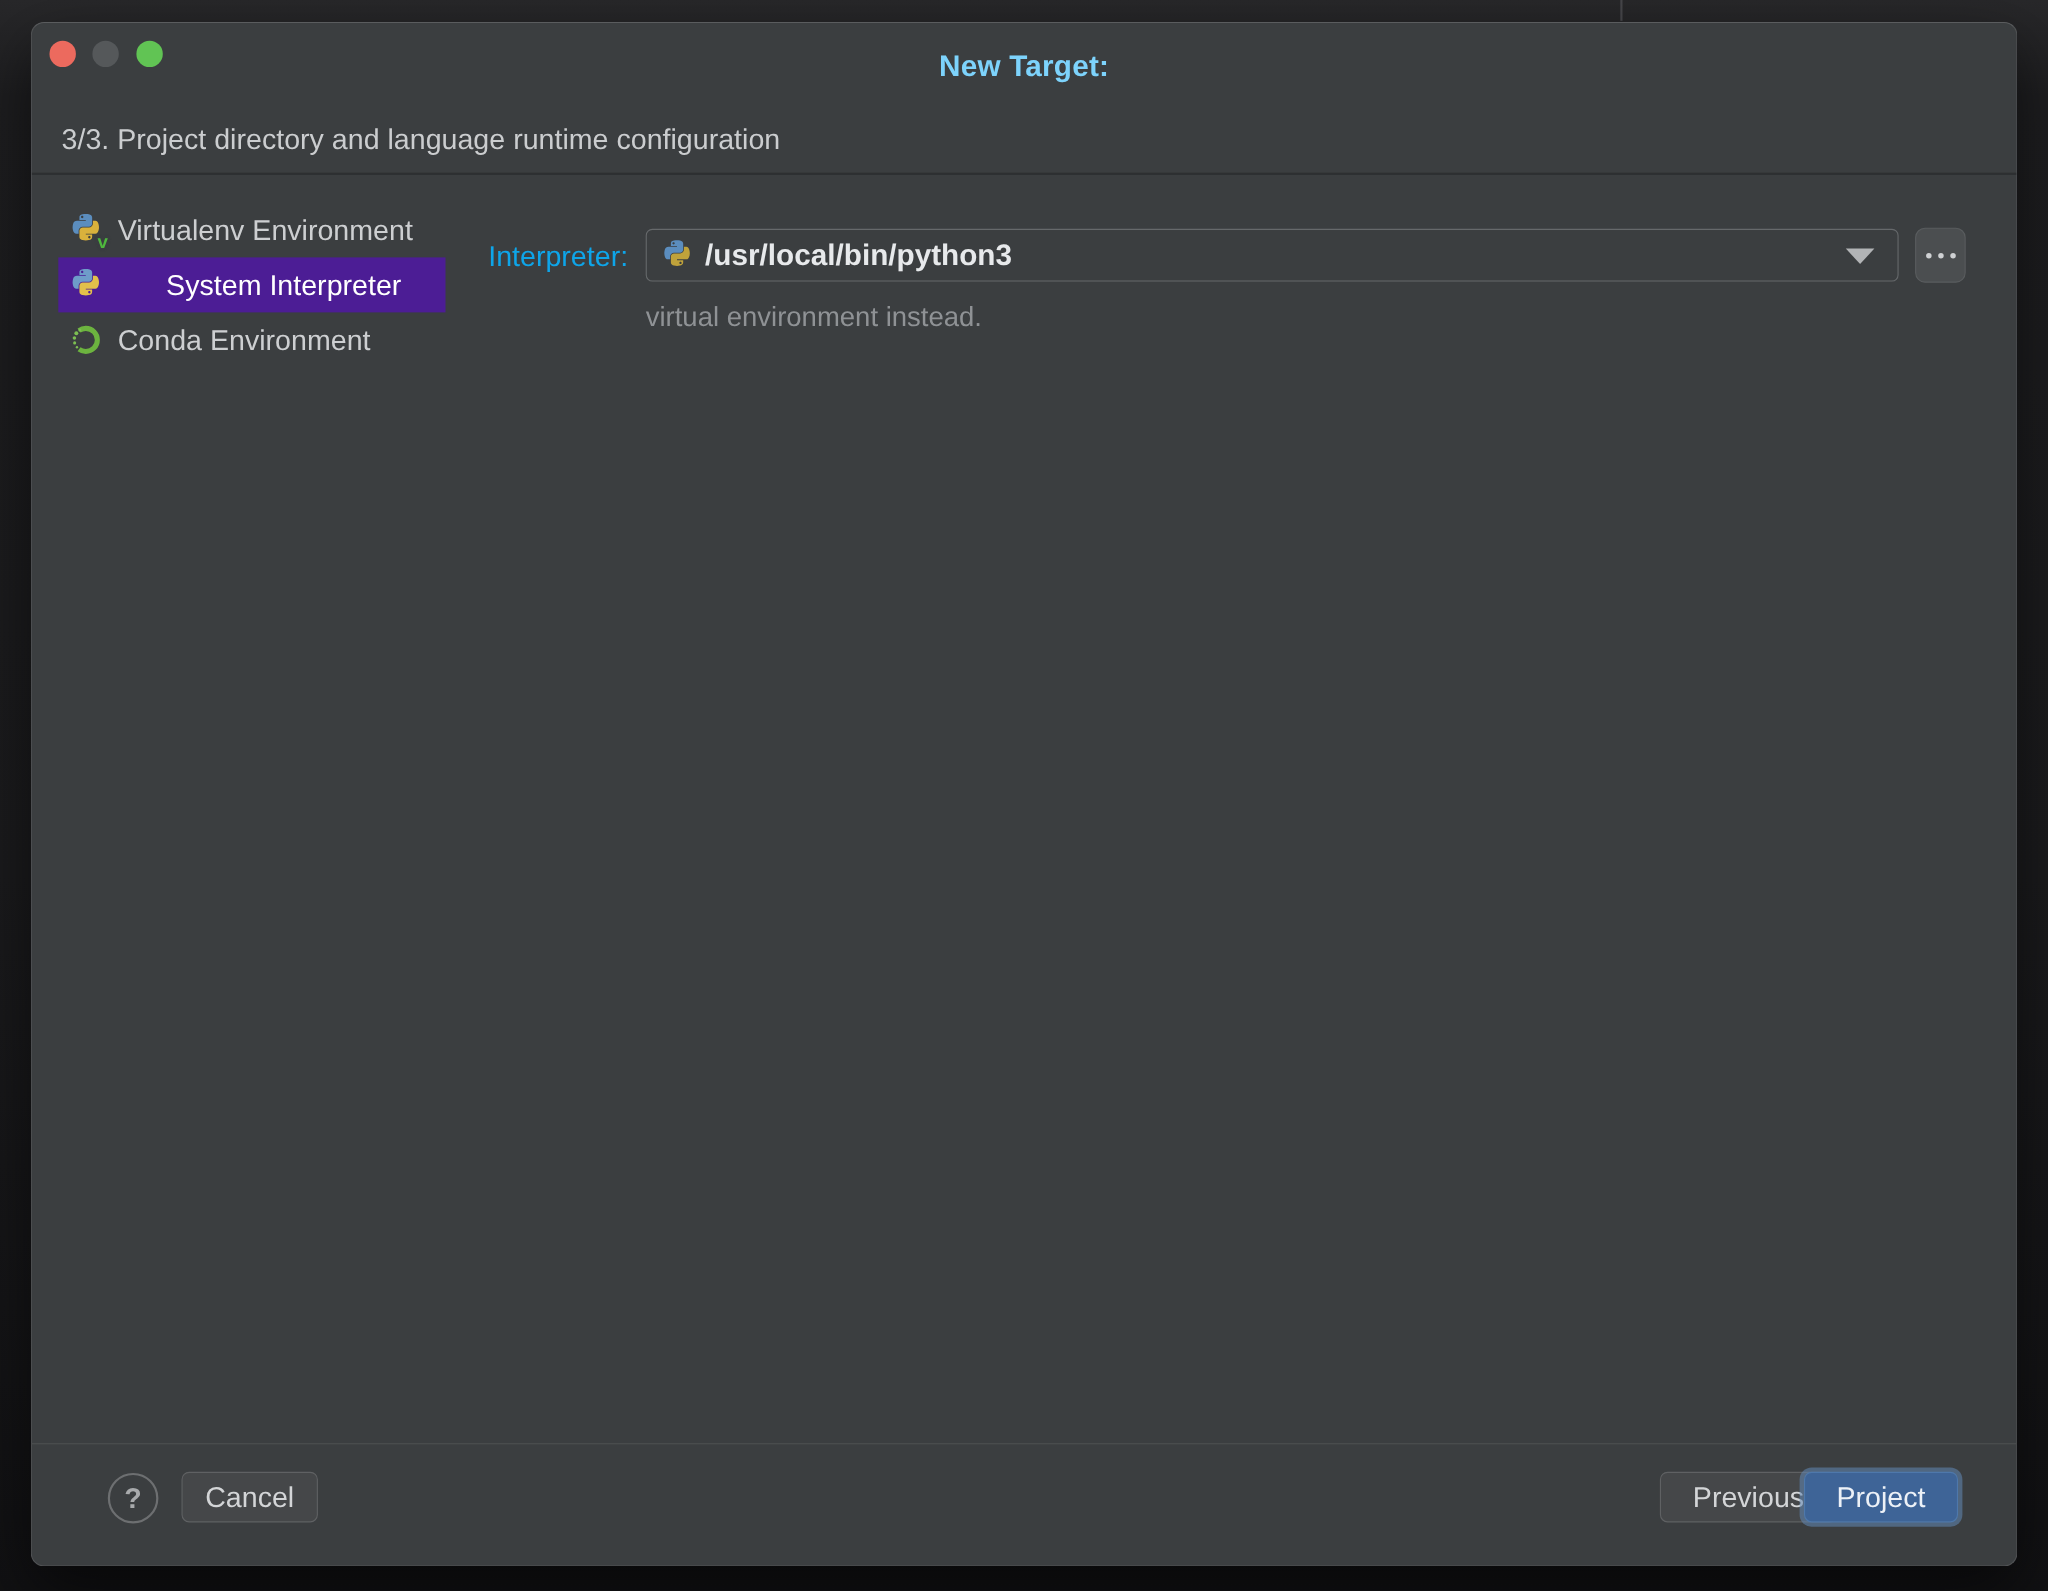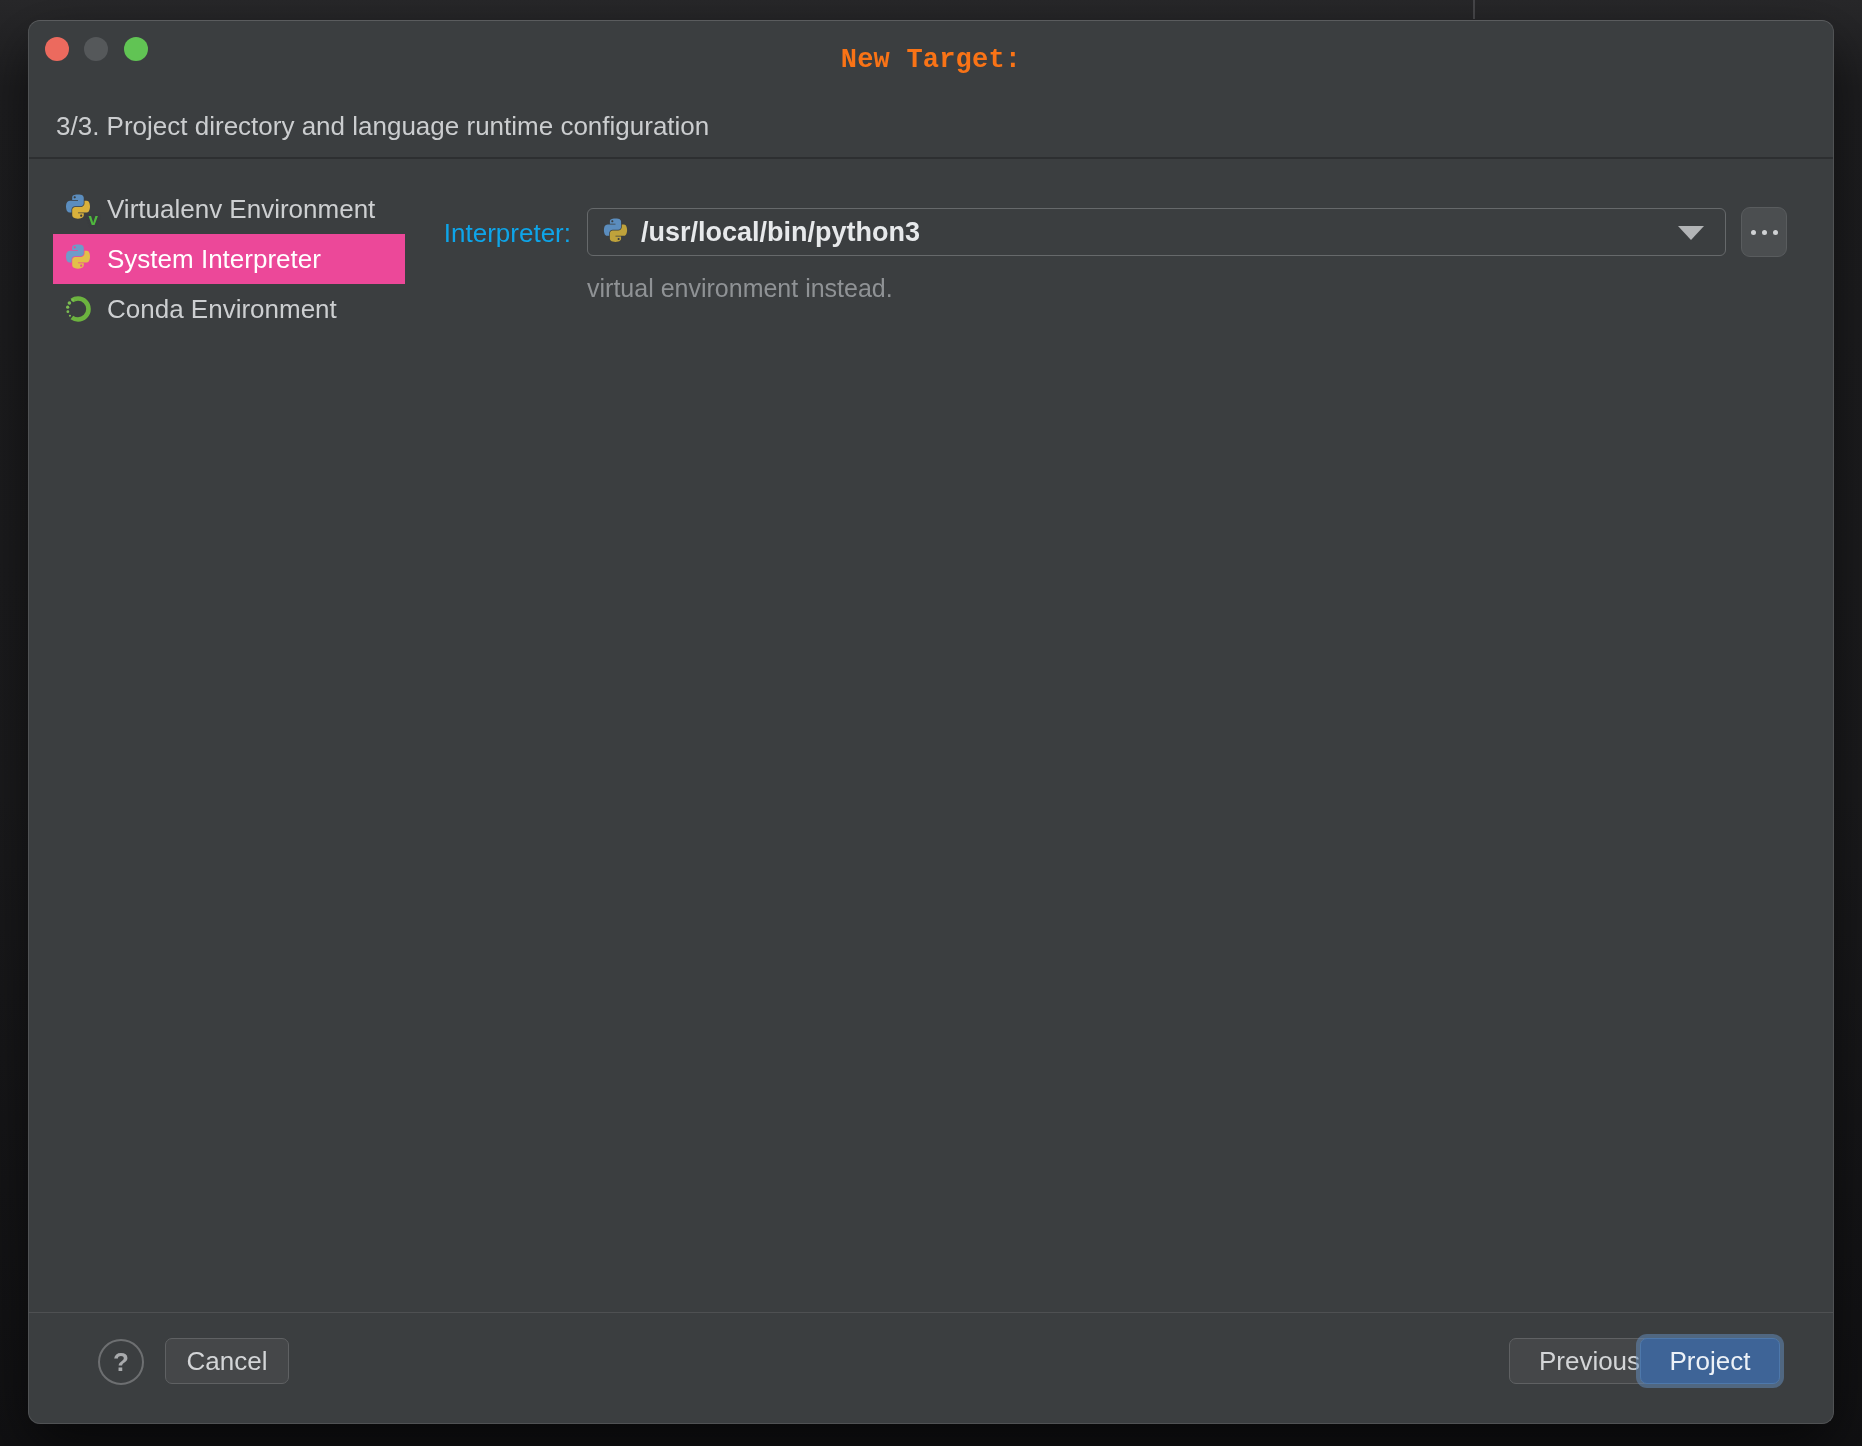--- a/index.html
+++ b/index.html
@@ -26,40 +26,39 @@
     box-shadow: 0 24px 60px rgba(0,0,0,.55);
   }
   
   .titlebar { position: absolute; left: 0; top: 0; width: 100%; height: 76px; }
   .traffic { position: absolute; top: 16px; width: 24px; height: 24px; border-radius: 50%; }
   .traffic.close { left: 16px; background: #ec6a5e; }
   .traffic.min   { left: 55px; background: #55585a; }
   .traffic.zoom  { left: 95px; background: #61c454; }
   .dialog-title {
     position: absolute; left: 0; top: 24px; width: 100%;
-    text-align: center; font-size: 27px; font-weight: bold; color: #f97316;
+    text-align: center; font-size: 27px; font-weight: bold; color: #7dd3fc;
     letter-spacing: .2px;
-    font-family: Liberation Mono, monospace;
   }
   .step-header {
     position: absolute; left: 27px; top: 90px; right: 27px;
     font-size: 26px; color: #cbcdcf;
   }
   .header-separator {
     position: absolute; left: 0; top: 136px; width: 100%; height: 2px;
     background: #2d2f31;
   }
   
   .env-list { position: absolute; left: 24px; top: 163px; width: 352px; }
   .env-item {
     position: relative; height: 50px; display: flex; align-items: center;
     padding-left: 10px; cursor: default;
   }
   .env-item .label { font-size: 26px; color: #cdcfd1; margin-left: 14px; white-space: nowrap; }
-  .env-item.selected { background: #ec4899; }
+  .env-item.selected { background: #4c1d95; gap: 44px; }
   .env-item.selected .label { color: #ffffff; }
   .env-icon { position: relative; width: 30px; height: 30px; flex: 0 0 30px; }
   .env-icon svg { width: 30px; height: 30px; display: block; }
   .venv-badge {
     position: absolute; right: -5px; bottom: -6px;
     font-size: 17px; font-weight: bold; color: #4fb83e;
     text-shadow: 0 0 3px #3b3e40, 0 0 2px #3b3e40;
   }
   
   .interp-label {

